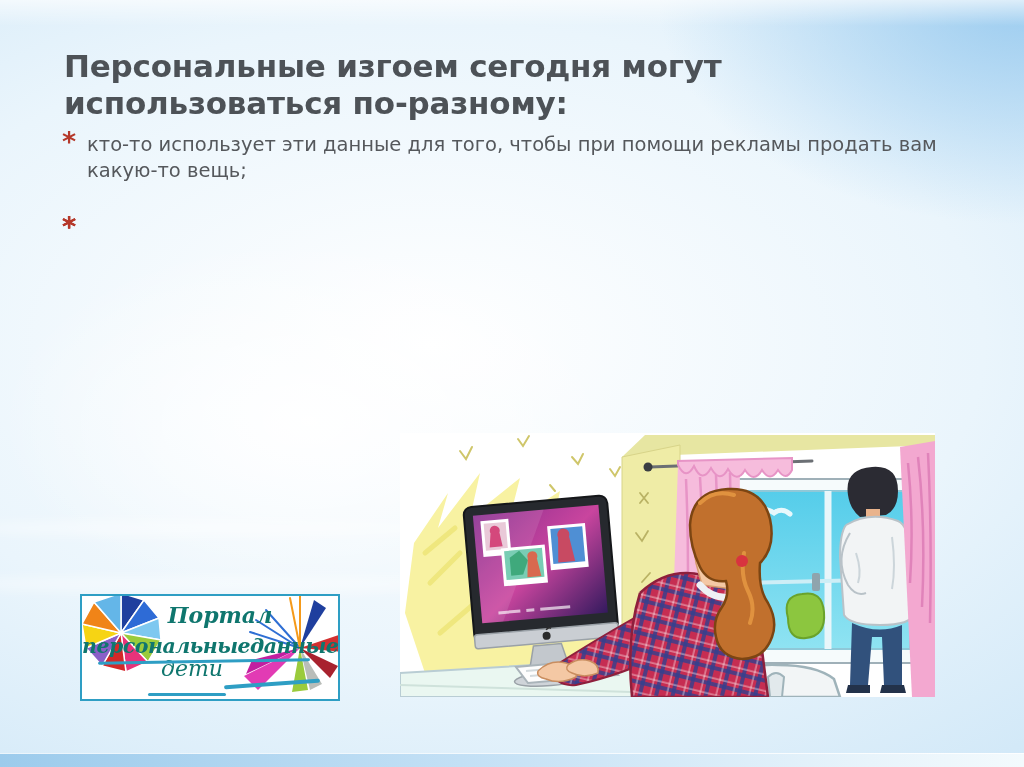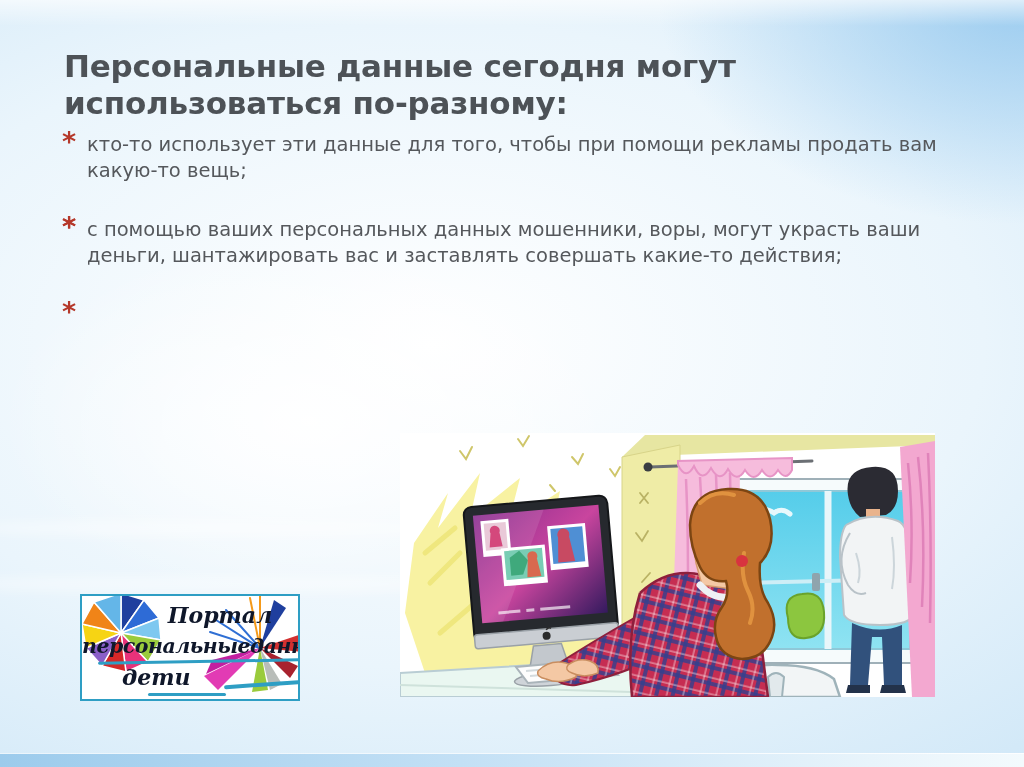--- a/index.html
+++ b/index.html
@@ -41,62 +41,61 @@
   .bullets li{
     position:relative;padding-left:25px;margin-bottom:33px;
     font-size:19.5px;line-height:26px;color:#55585c;
   }
   .bullets .marker{
     position:absolute;left:0;top:-3px;
     font-size:27px;font-weight:bold;color:#b5382a;
   }
   
   .logo{
-    position:absolute;left:80px;top:594px;width:220px;height:107px;
+    position:absolute;left:80px;top:594px;width:260px;height:107px;
     background:#ffffff;border:2px solid #2e9ec4;box-sizing:border-box;
     overflow:hidden;
     font-family:"DejaVu Serif","Liberation Serif",serif;
-    font-style:italic;color:#0f172a;
+    font-style:italic;color:#0f766e;
   }
   .logo .pin{position:absolute;}
   .logo .w1{position:absolute;left:78px;top:6px;width:120px;text-align:center;font-size:22px;font-weight:bold;}
   .logo .w2{position:absolute;left:0;top:38px;width:250px;text-align:center;font-size:20.5px;font-weight:bold;letter-spacing:-0.5px;}
-  .logo .w3{position:absolute;left:40px;top:68px;width:140px;text-align:left;font-size:22px;font-weight:bold;}
+  .logo .w3{position:absolute;left:40px;top:60px;width:140px;text-align:center;font-size:22px;font-weight:normal;}
   .logo .underline{position:absolute;background:#2e9ec4;border-radius:3px;}
   .logo .u1{left:16px;top:64px;width:212px;height:3px;transform:rotate(-1deg);}
   .logo .u2{left:142px;top:86px;width:96px;height:4px;transform:rotate(-4deg);}
   .logo .u3{left:66px;top:97px;width:78px;height:3px;}
   
   .illus{
     position:absolute;left:400px;top:433px;width:535px;height:264px;
     background:#ffffff;
   }
   .illus svg{display:block;}
 </style>
 </head>
 <body>
 
 <div class="slide">
   <div class="top-sheen"></div>
   <div class="band b1"></div>
   <div class="band b2"></div>
 
-  <h1 class="title">Персональные данные сегодня могут использоваться по-разному:</h1>
+  <h1 class="title">Персональные изгоем сегодня могут использоваться по-разному:</h1>
 
   <ul class="bullets">
     <li>
       <span class="marker">*</span>
       <span>кто-то использует эти данные для того, чтобы при помощи рекламы продать вам какую-то вещь;</span>
     </li>
     <li>
       <span class="marker">*</span>
     </li>
     <li>
       <span class="marker">*</span>
-      <span>с помощью ваших персональных данных мошенники, воры, могут украсть ваши деньги, шантажировать вас и заставлять совершать какие-то действия;</span>
     </li>
     <li>
       <span class="marker">*</span>
     </li>
   </ul>
 
   <div class="logo">
     <svg class="pin" style="left:-6px;top:-8px" width="92" height="92" viewBox="0 0 92 92">
       <g stroke="#ffffff" stroke-width="1.5">
         <polygon points="45,45 45,5 68,12" fill="#1f3f9e"></polygon>

